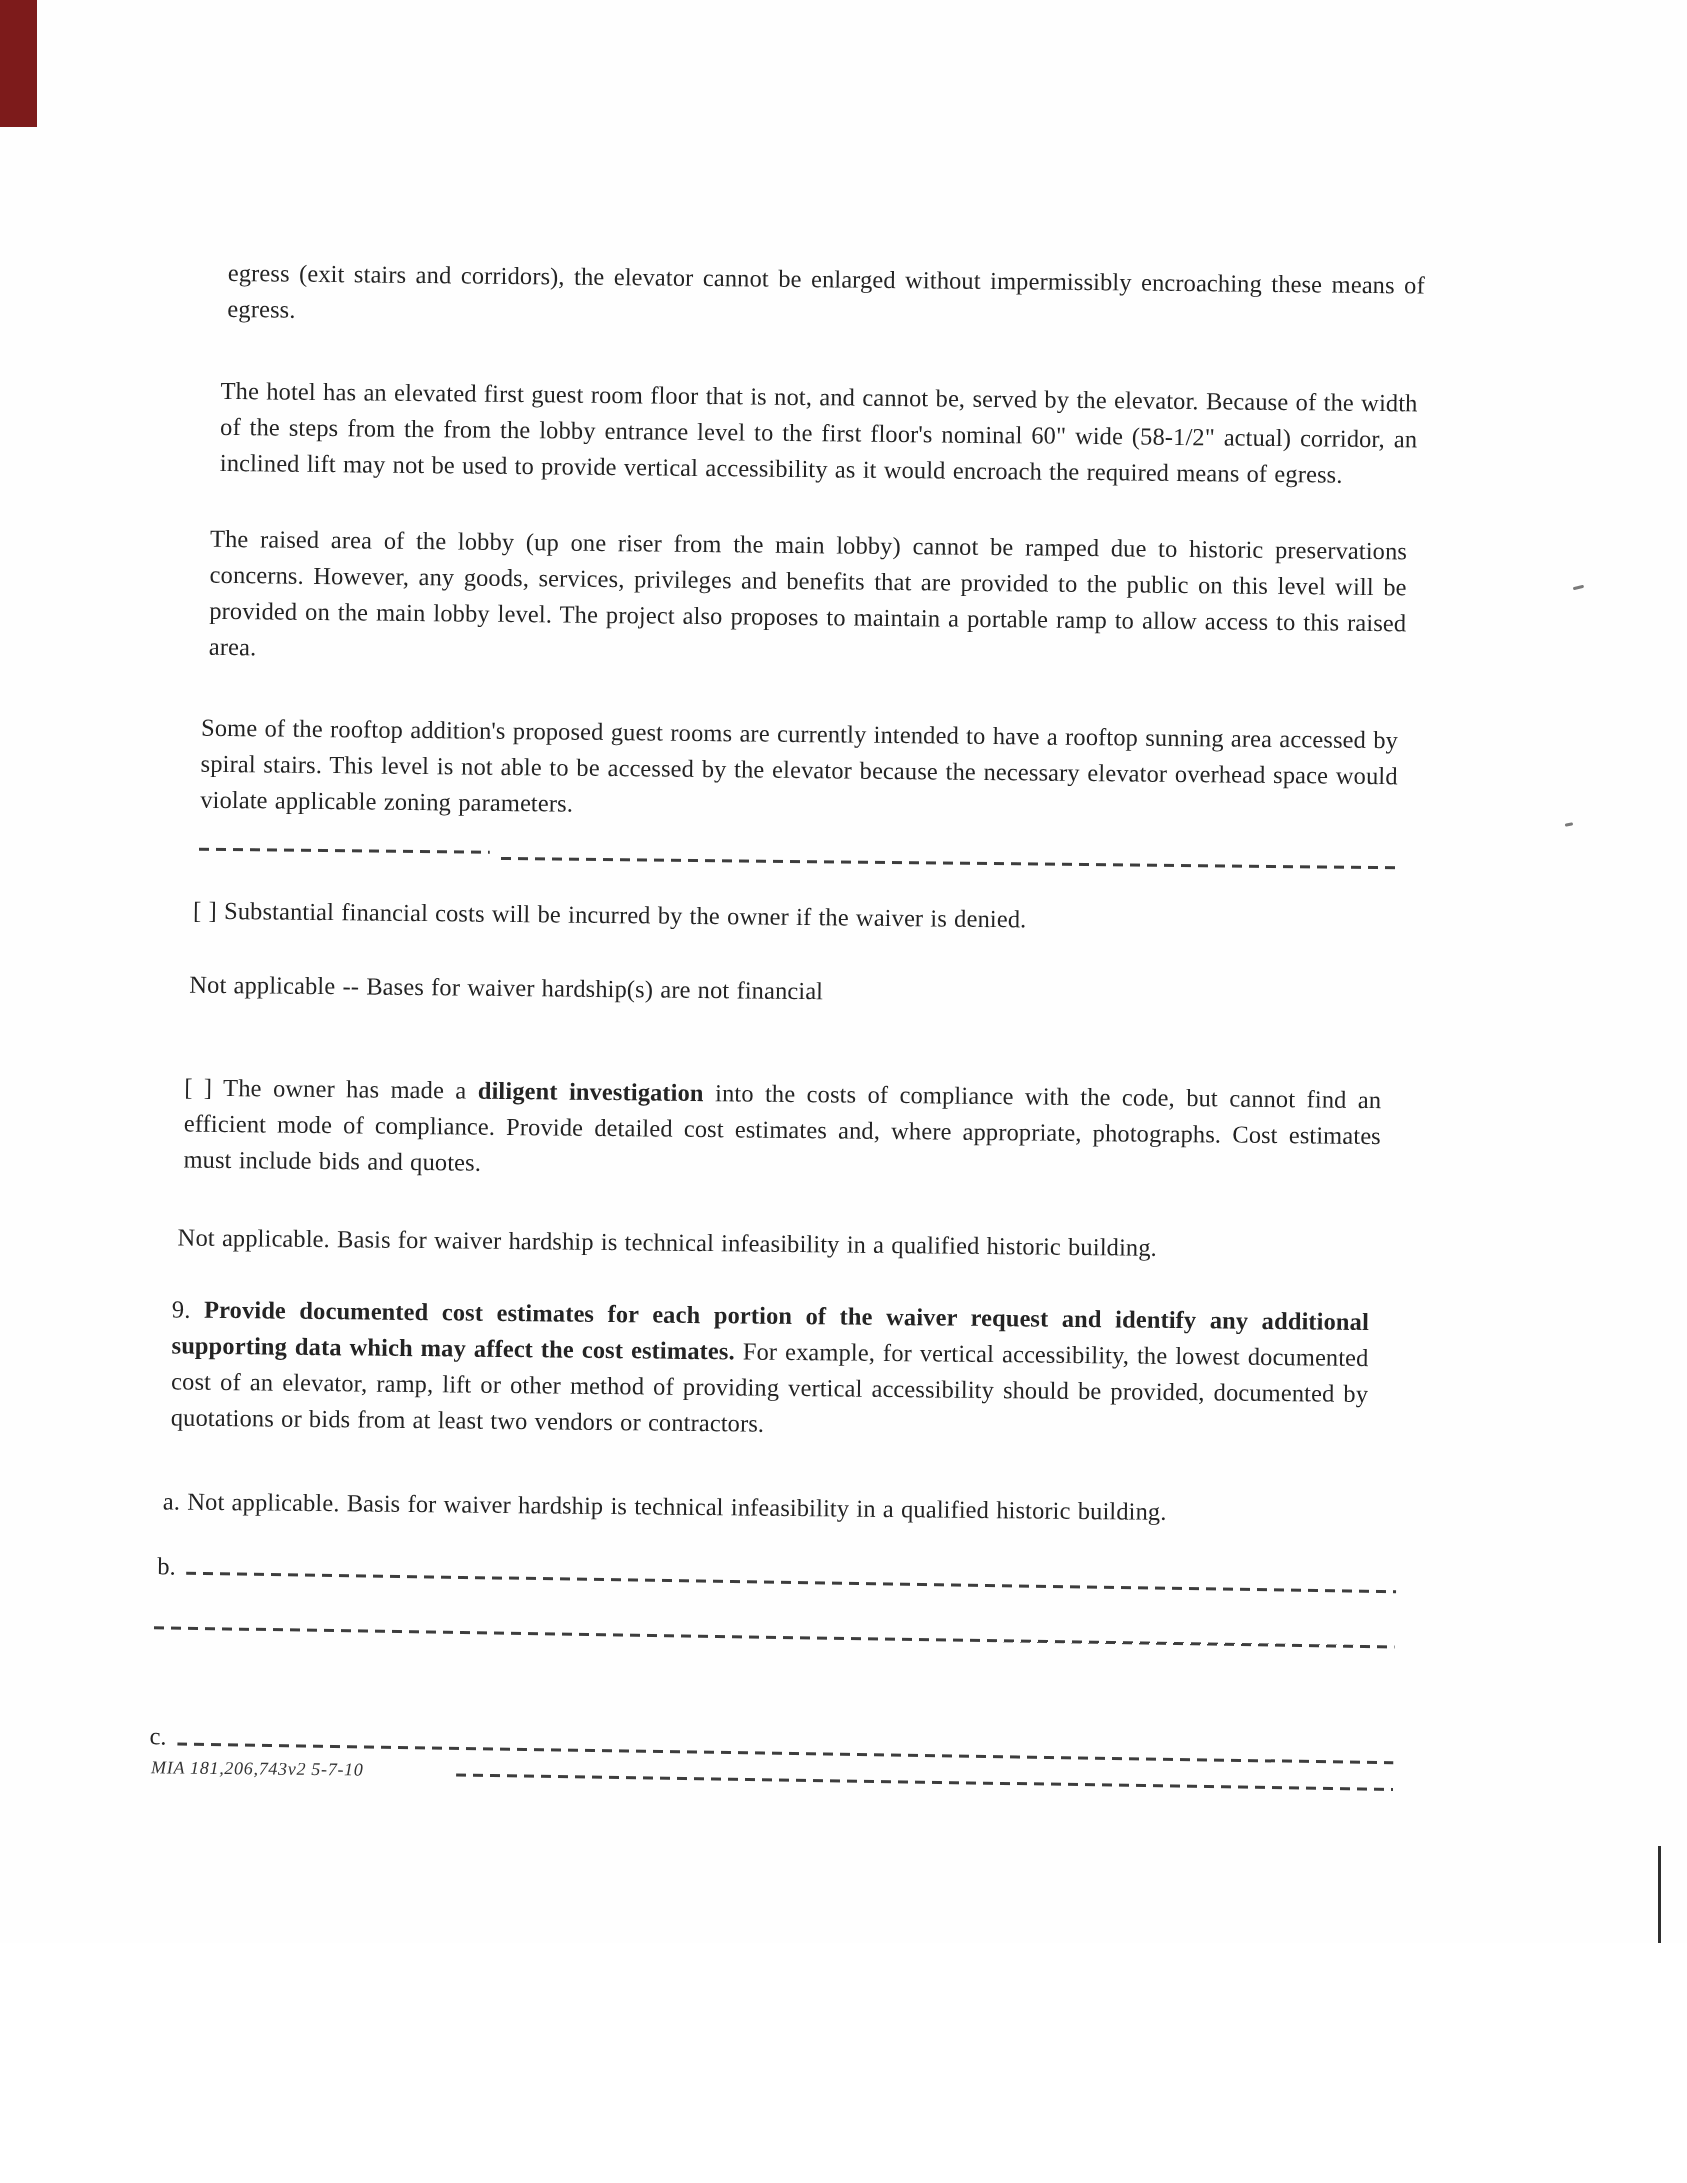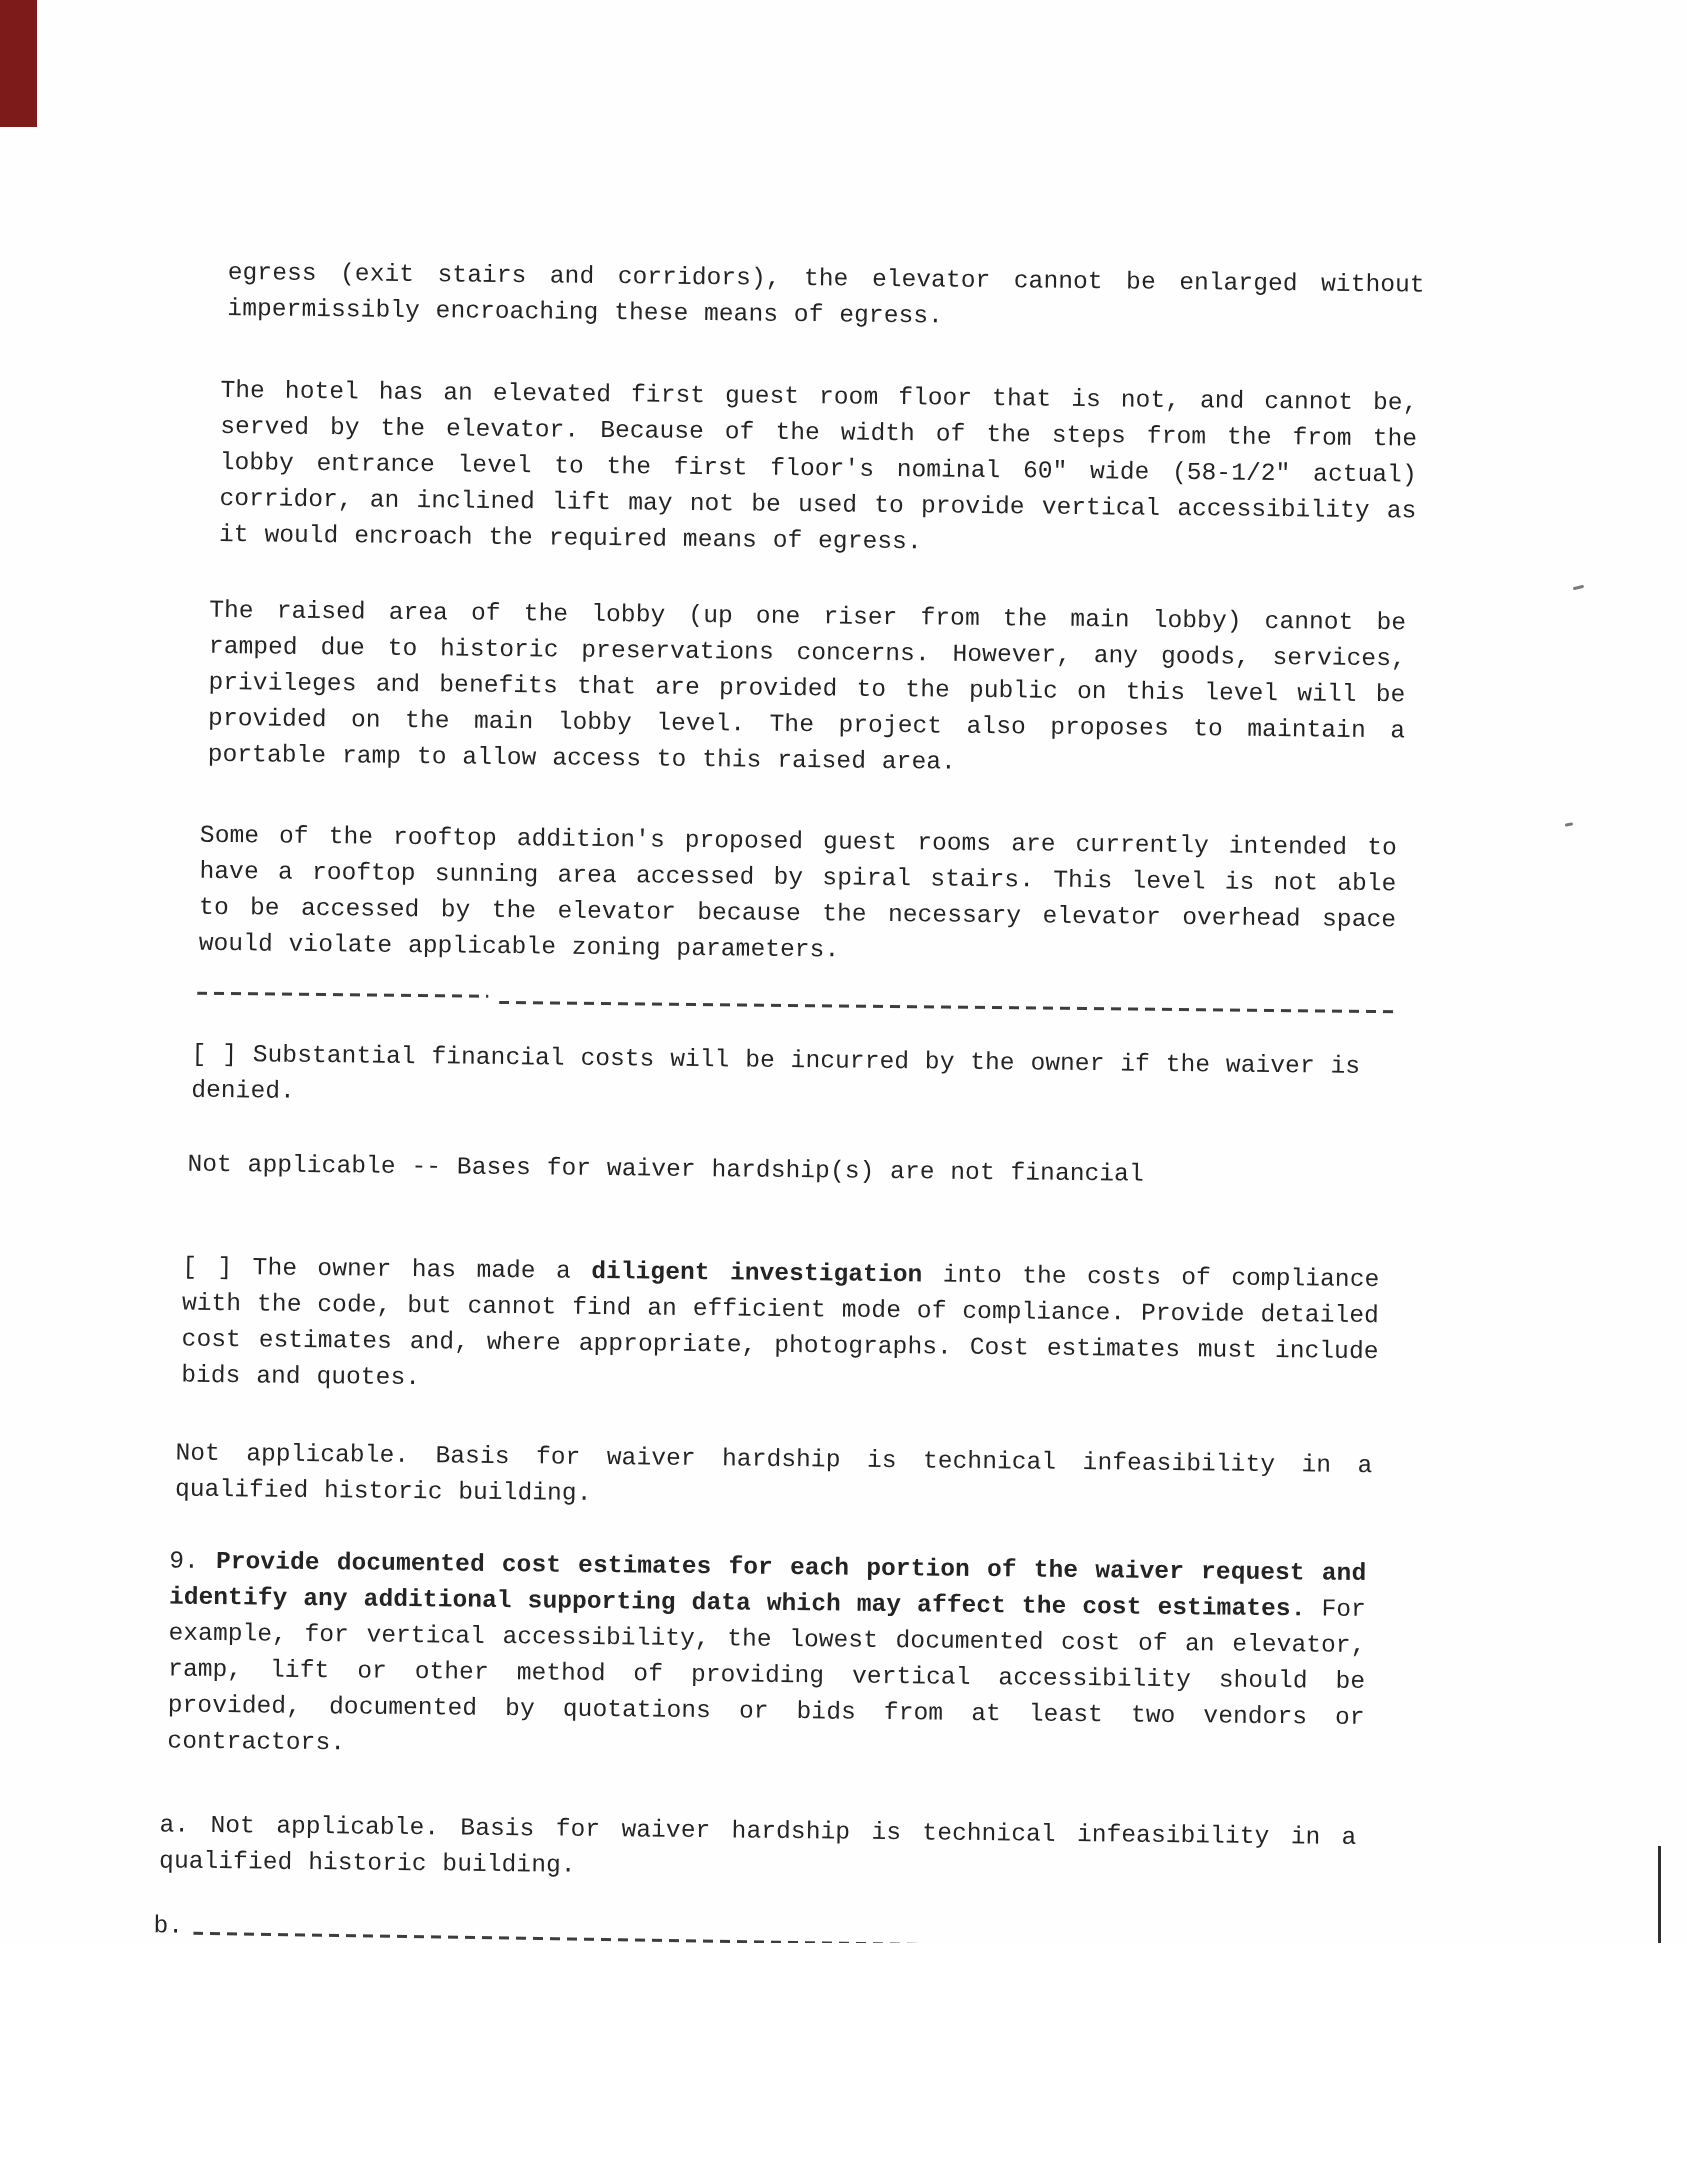--- a/index.html
+++ b/index.html
@@ -4,21 +4,21 @@
 <title>Scanned Document</title>
 <style>
   * { box-sizing: border-box; }
   html, body { margin: 0; padding: 0; background: #ffffff; }
   .page {
     position: relative;
     width: 1687px;
     height: 1943px;
     background: #fefefe;
     overflow: hidden;
-    font-family: Liberation Mono, monospace;
+    font-family: Liberation Serif, serif;
     color: #242424;
   }
   .red-mark {
     position: absolute;
     left: 0; top: 0;
     width: 37px; height: 127px;
     background: #7d1b1b;
   }
   .content {
     position: absolute;

